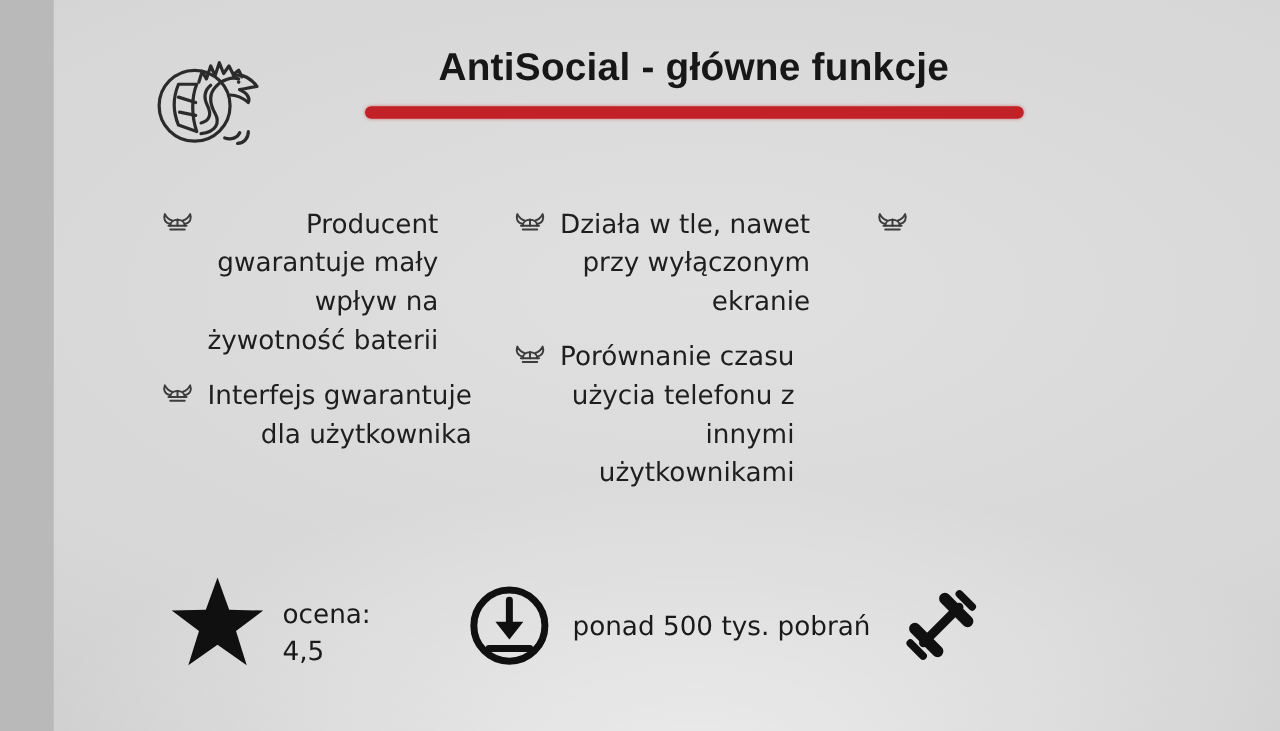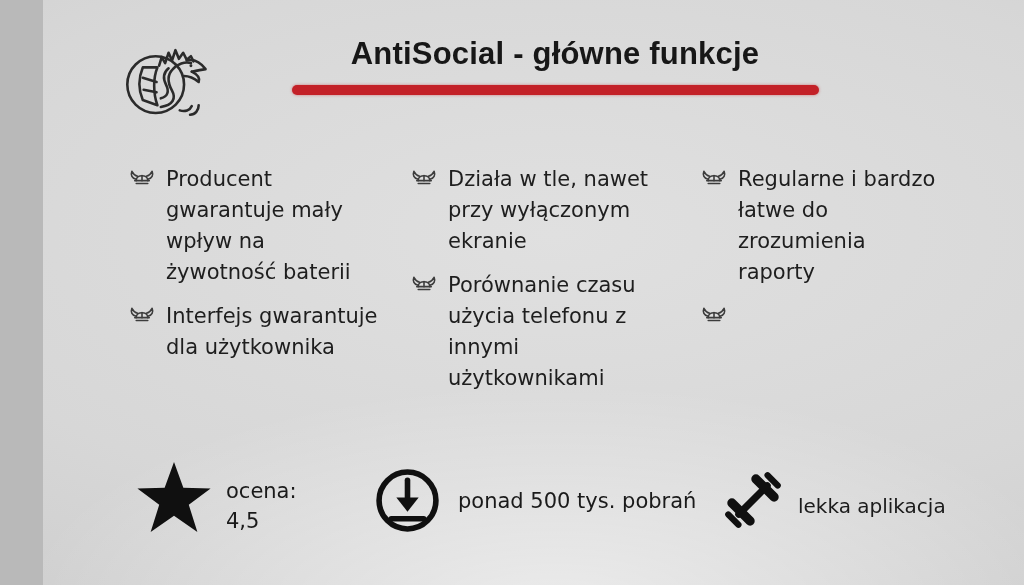--- a/index.html
+++ b/index.html
@@ -24,21 +24,21 @@
     color:#171717;
   }
   .title-underline{
     position:absolute;left:249px;top:85px;
     width:527px;height:10px;border-radius:6px;
     background:#c32128;
     box-shadow:0 0 3px rgba(195,33,40,.55);
   }
   
   .features{position:absolute;top:164px;left:0;right:0;}
-  .col{position:absolute;top:0;}
+  .col{position:absolute;top:0;text-align:right;}
   .col-1{left:86px;width:268px;}
   .col-2{left:368px;width:272px;}
   .col-3{left:658px;width:280px;}
   .feature{display:flex;align-items:flex-start;gap:11px;margin-bottom:13px;}
   .bullet{flex:0 0 26px;width:26px;height:22px;margin-top:5px;}
   .feature-text{
     font-size:21px;line-height:31px;
     white-space:pre-line;
     color:#1e1e1e;
   }
@@ -153,36 +153,20 @@
         <span class="bullet">
           <svg viewBox="0 0 36 26" width="26" height="19" fill="none" stroke="#3c3c3c" stroke-width="2.2" stroke-linecap="round" stroke-linejoin="round">
             <path d="M 10 16 C 10 7 26 7 26 16"></path>
             <path d="M 8 16 H 28"></path>
               <path d="M 10 20 H 26"></path>
               <path d="M 18 9 V 16"></path>
             <path d="M 10 14 C 4 13 2 8 4 3 C 6 7 8 9 12 10"></path>
             <path d="M 26 14 C 32 13 34 8 32 3 C 30 7 28 9 24 10"></path>
           </svg>
         </span>
-        <span class="feature-text">Regularne i bardzo
-łatwe do
-zrozumienia
-raporty</span>
-      </div>
-      <div class="feature">
-        <span class="bullet">
-          <svg viewBox="0 0 36 26" width="26" height="19" fill="none" stroke="#3c3c3c" stroke-width="2.2" stroke-linecap="round" stroke-linejoin="round">
-            <path d="M 10 16 C 10 7 26 7 26 16"></path>
-            <path d="M 8 16 H 28"></path>
-              <path d="M 10 20 H 26"></path>
-              <path d="M 18 9 V 16"></path>
-            <path d="M 10 14 C 4 13 2 8 4 3 C 6 7 8 9 12 10"></path>
-            <path d="M 26 14 C 32 13 34 8 32 3 C 30 7 28 9 24 10"></path>
-          </svg>
-        </span>
       </div>
     </div>
   </div>
 
   <div class="stats">
 
     <span class="stat-icon star-icon">
       <svg viewBox="0 0 100 95" width="78" height="74">
         <polygon fill="#101010" points="50,0 62,33 97,34 69,55 80,90 50,69 20,90 31,55 3,34 38,33"></polygon>
       </svg>
@@ -204,16 +188,15 @@
       <svg viewBox="0 0 70 70" width="72" height="72">
         <g fill="#101010" transform="rotate(-45 35 35)">
           <rect x="12" y="31.5" width="46" height="7" rx="3.5"></rect>
           <rect x="14" y="18" width="9" height="34" rx="4.5"></rect>
           <rect x="47" y="18" width="9" height="34" rx="4.5"></rect>
           <rect x="5" y="25" width="6" height="20" rx="3"></rect>
           <rect x="59" y="25" width="6" height="20" rx="3"></rect>
         </g>
       </svg>
     </span>
-    <span class="stat-label label-weight">lekka aplikacja</span>
 
   </div>
 </div>
 
 </body></html>

